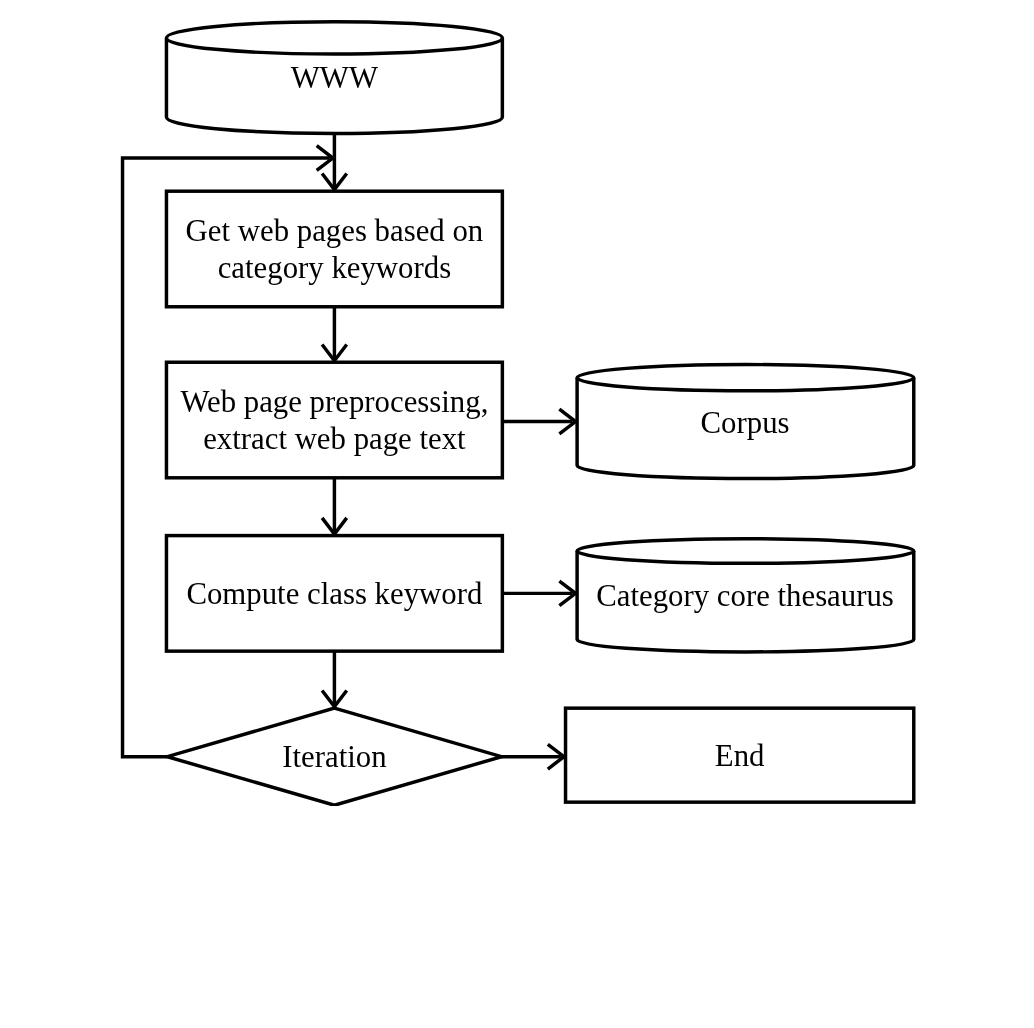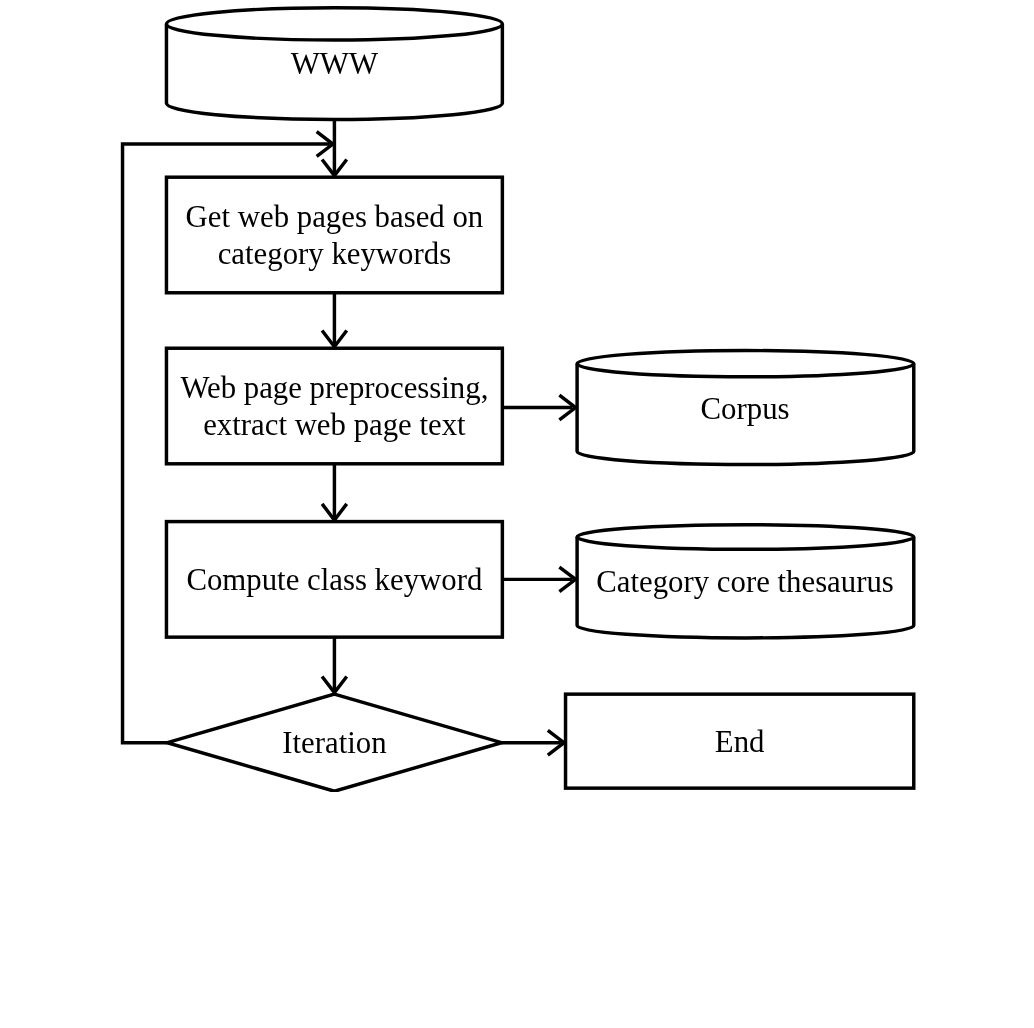--- a/index.html
+++ b/index.html
@@ -12,20 +12,21 @@
     margin: 0;
     padding: 0;
     background: var(--background);
   }
   .stage {
     position: relative;
     width: 1034px;
     height: 792px;
     background: var(--background);
     overflow: hidden;
+    margin-top: 14px;
   }
   svg.flowchart {
     position: absolute;
     inset: 0;
     width: 100%;
     height: 100%;
     display: block;
   }
   .shape {
     fill: var(--fill);

